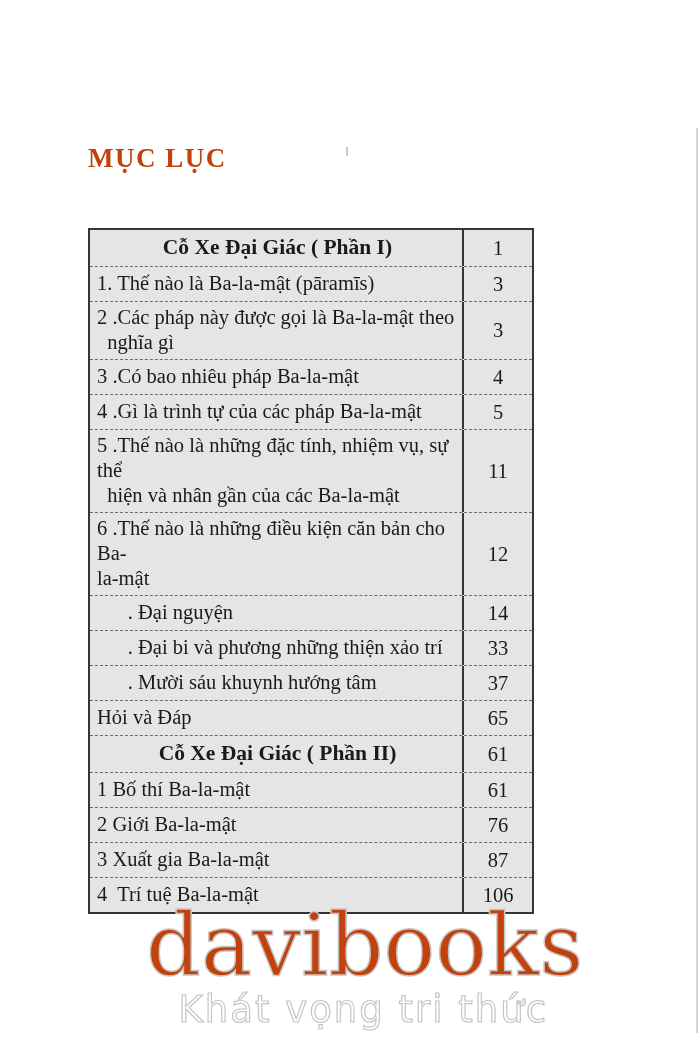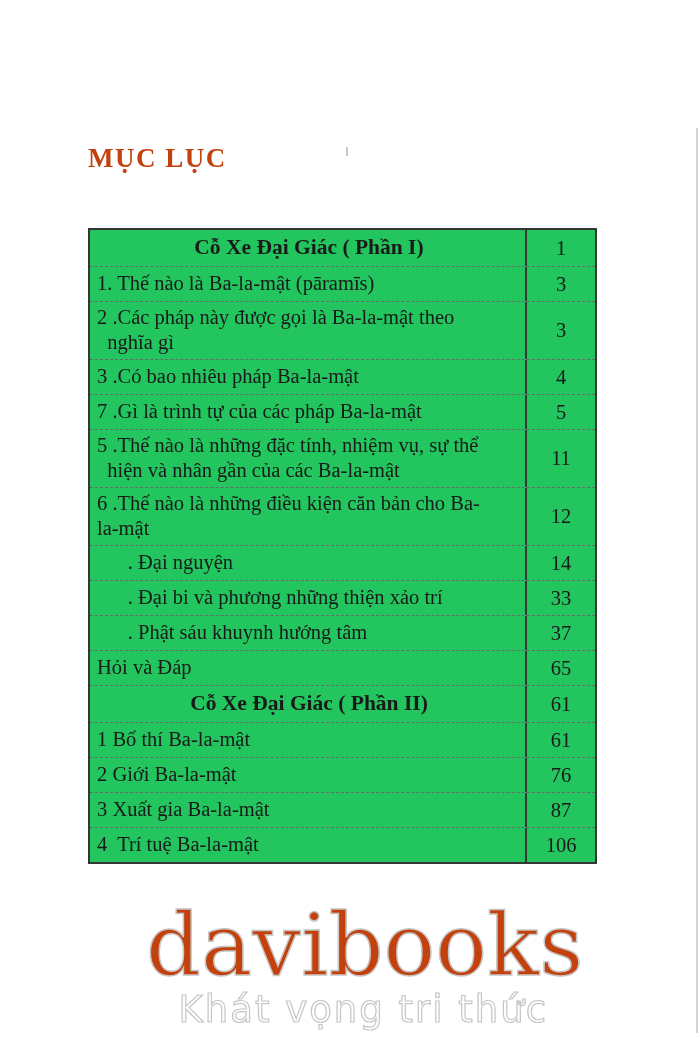--- a/index.html
+++ b/index.html
@@ -39,23 +39,23 @@
     width: 2px;
     height: 905px;
     background: #b3b3b3;
     opacity: 0.55;
   }
 
   .toc-table {
     position: absolute;
     left: 88px;
     top: 228px;
-    width: 509px;
+    width: 446px;
     border: 2px solid #353535;
-    background: #22c55e;
+    background: #e5e5e5;
   }
 
   .row { display: flex; }
   .row + .row { border-top: 1px dashed #6b6b6b; }
 
   .cell-text {
     flex: 1;
     min-height: 34px;
     display: flex;
     align-items: center;
@@ -138,21 +138,21 @@
       <div class="cell-page">3</div>
     </div>
     <div class="row">
       <div class="cell-text">
         <div><span class="txt">3 .Có bao nhiêu pháp Ba-la-mật</span></div>
       </div>
       <div class="cell-page">4</div>
     </div>
     <div class="row">
       <div class="cell-text">
-        <div><span class="txt">7 .Gì là trình tự của các pháp Ba-la-mật</span></div>
+        <div><span class="txt">4 .Gì là trình tự của các pháp Ba-la-mật</span></div>
       </div>
       <div class="cell-page">5</div>
     </div>
     <div class="row">
       <div class="cell-text">
         <div><span class="txt">5 .Thế nào là những đặc tính, nhiệm vụ, sự thể
   hiện và nhân gần của các Ba-la-mật</span></div>
       </div>
       <div class="cell-page">11</div>
     </div>
@@ -170,21 +170,21 @@
       <div class="cell-page">14</div>
     </div>
     <div class="row">
       <div class="cell-text">
         <div><span class="txt">      . Đại bi và phương những thiện xảo trí</span></div>
       </div>
       <div class="cell-page">33</div>
     </div>
     <div class="row">
       <div class="cell-text">
-        <div><span class="txt">      . Phật sáu khuynh hướng tâm</span></div>
+        <div><span class="txt">      . Mười sáu khuynh hướng tâm</span></div>
       </div>
       <div class="cell-page">37</div>
     </div>
     <div class="row">
       <div class="cell-text">
         <div><span class="txt">Hỏi và Đáp</span></div>
       </div>
       <div class="cell-page">65</div>
     </div>
     <div class="row section">

